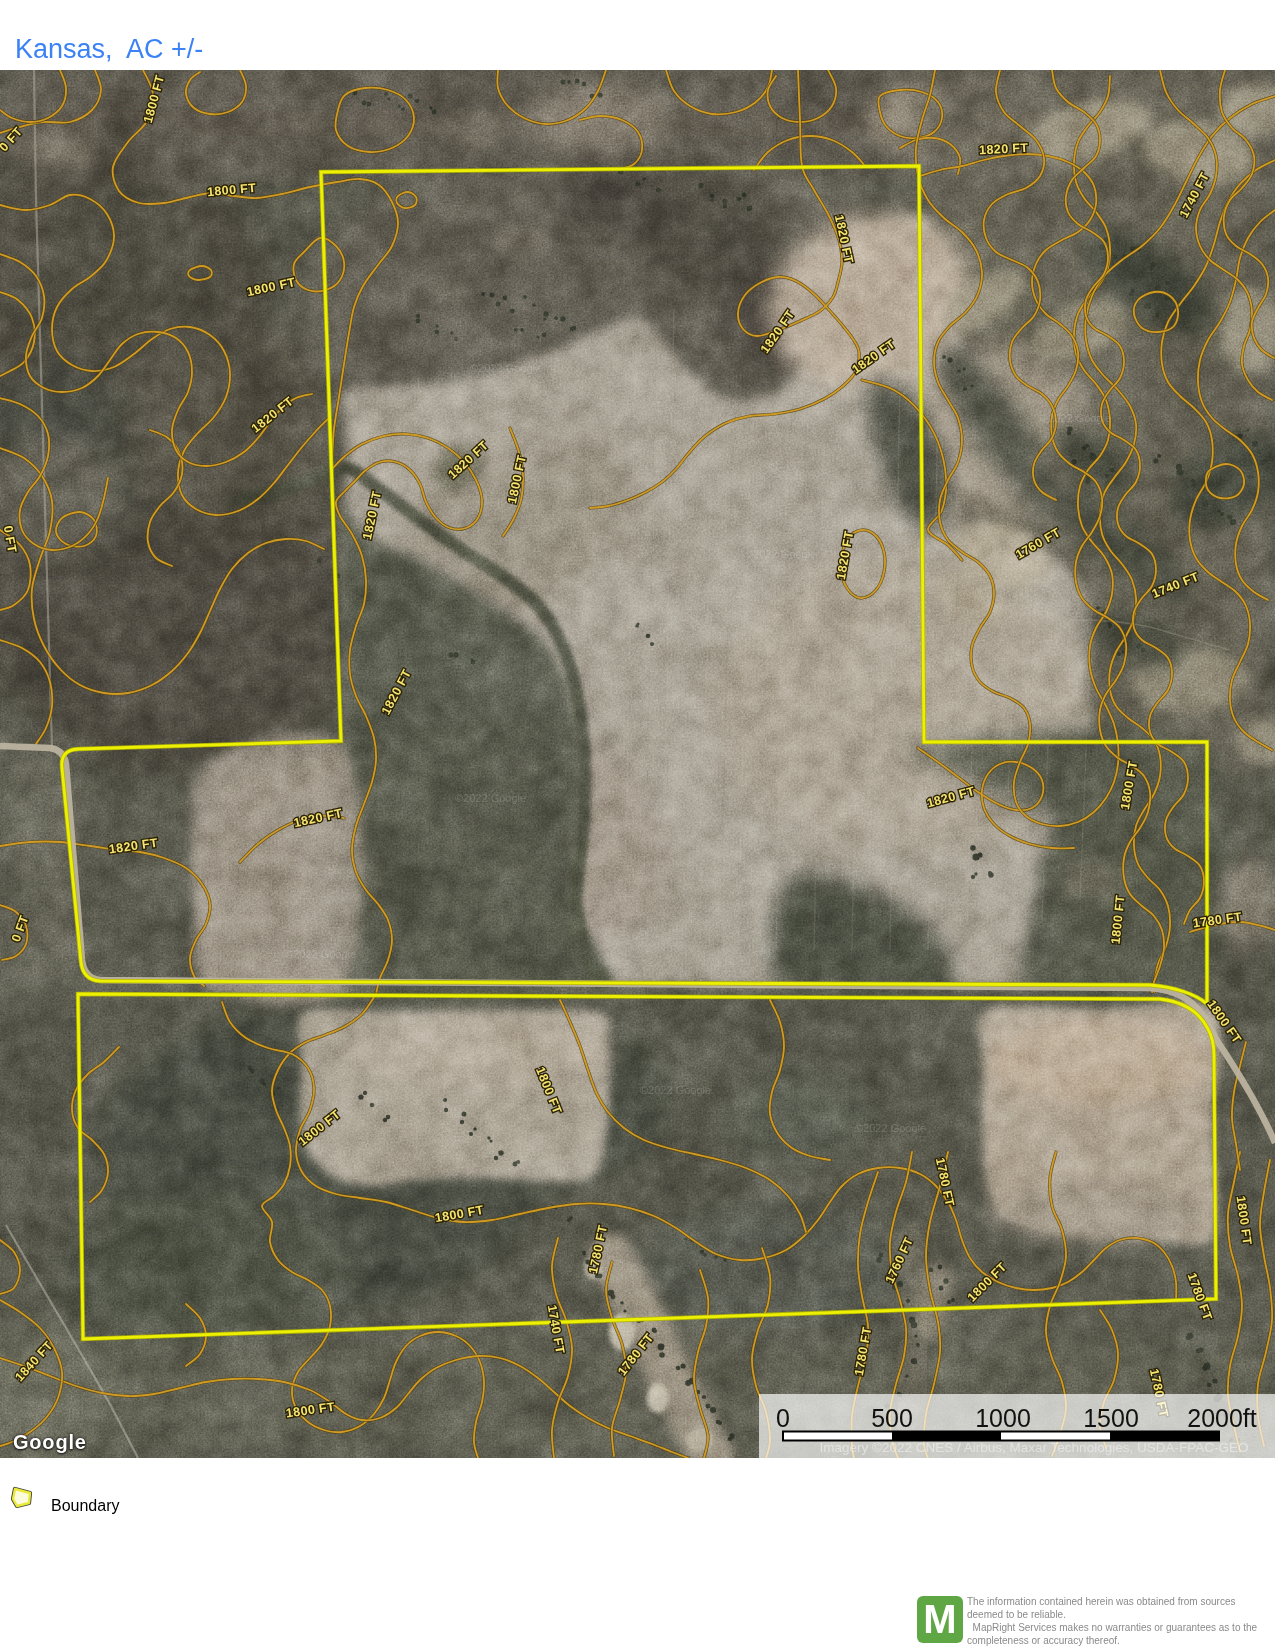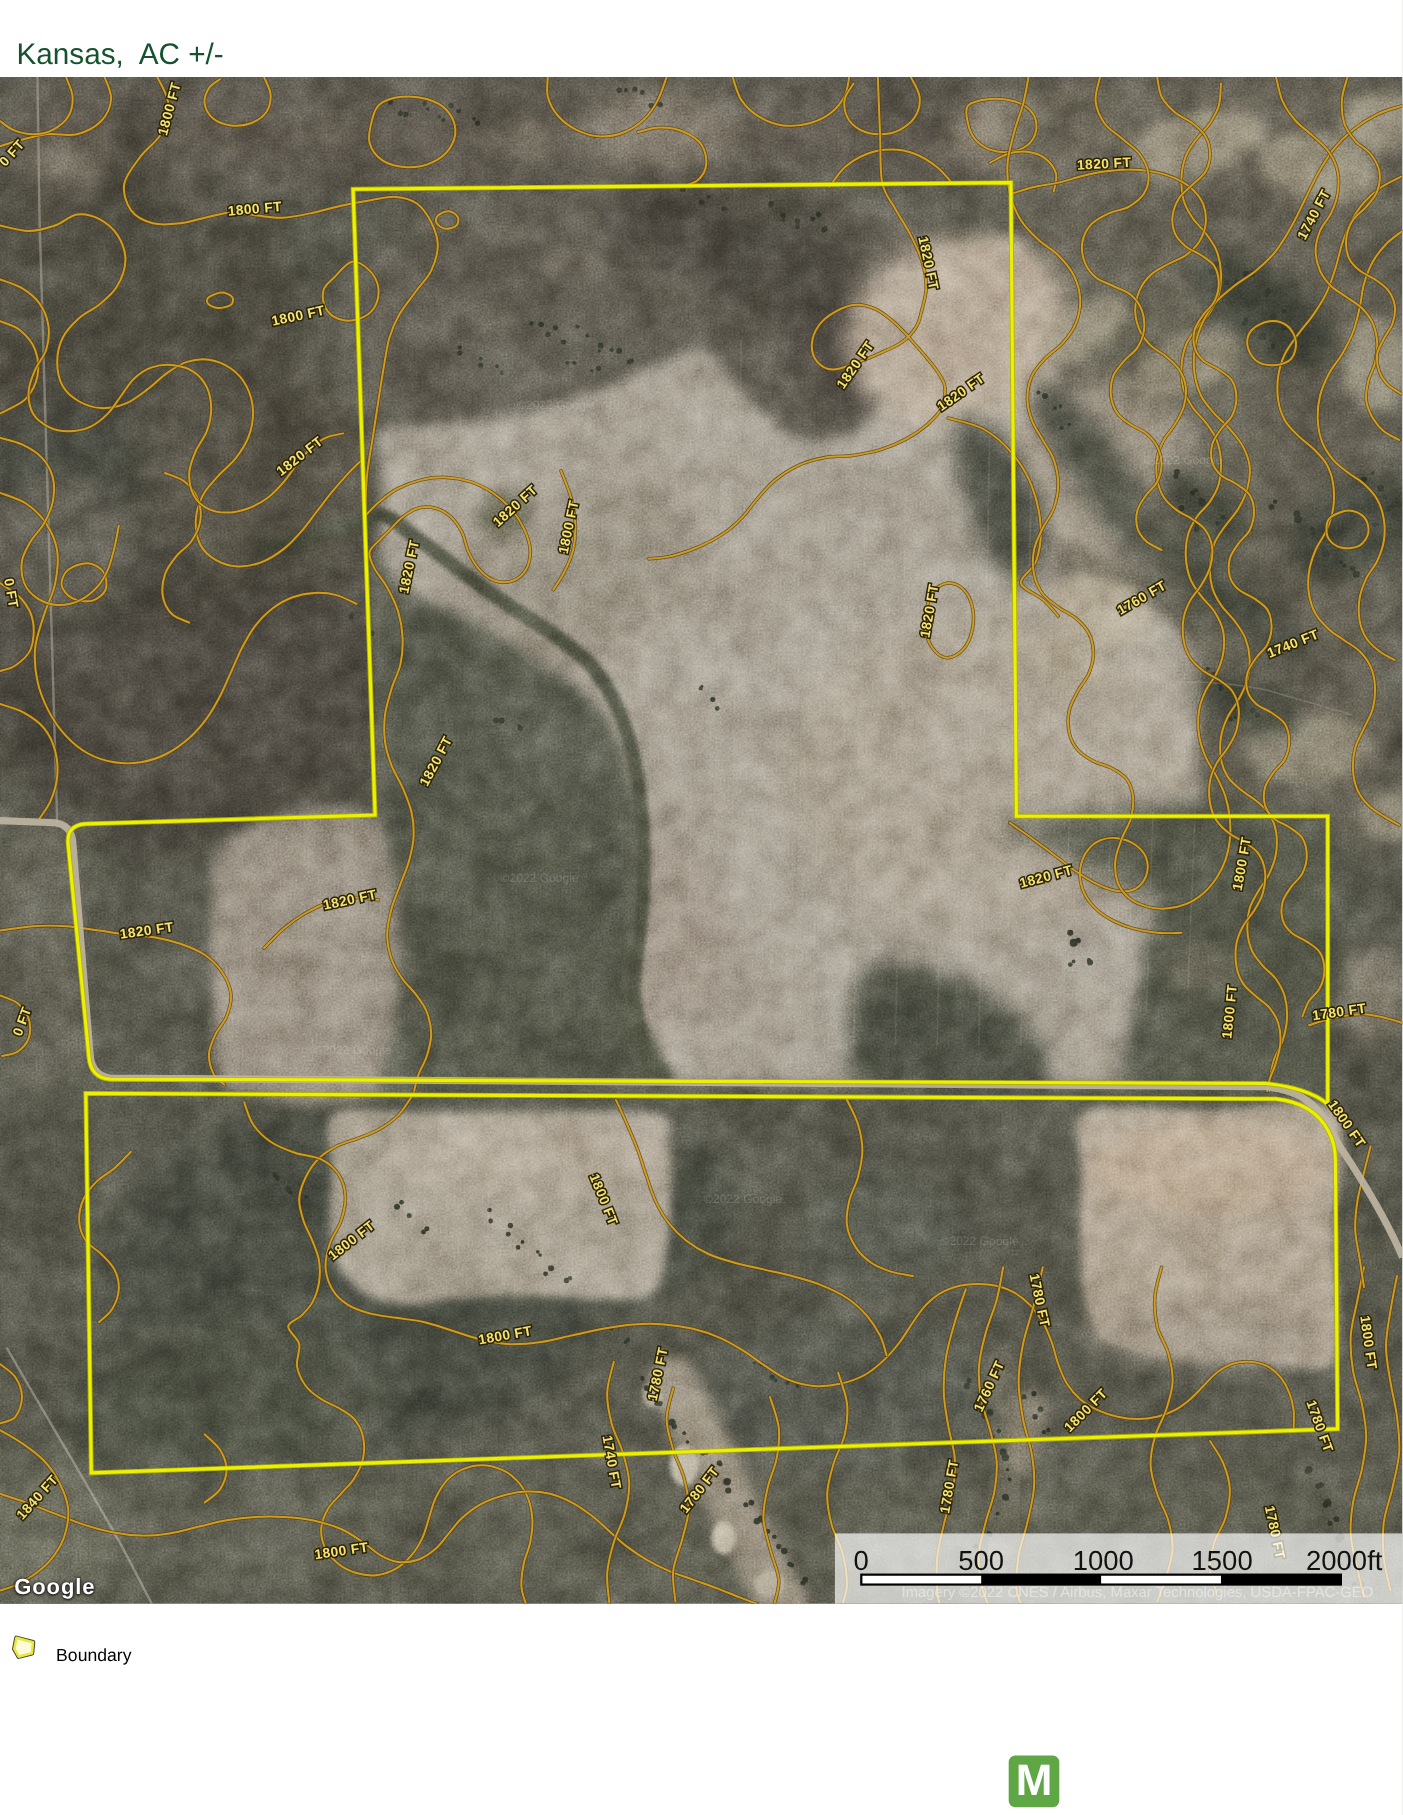--- a/index.html
+++ b/index.html
@@ -2,21 +2,21 @@
 <html><head>
 <meta charset="utf-8">
 <style>
 html,body{margin:0;padding:0;background:#ffffff;width:1275px;height:1650px;overflow:hidden;font-family:"Liberation Sans", sans-serif;}
 #page{position:relative;width:1275px;height:1650px;background:#fff;}
 </style>
 </head>
 <body>
 <div id="page">
 
-<div style="position:absolute;left:15px;top:34px;font-size:27px;color:#14532d;white-space:pre">Kansas,  AC +/-</div>
+<div style="position:absolute;left:15px;top:34px;font-size:27px;color:#3b82f6;white-space:pre">Kansas,  AC +/-</div>
 
 <svg width="1275" height="1388" viewBox="0 70 1275 1388" style="position:absolute;left:0;top:70px;display:block">
 <defs>
 <filter id="b2" x="-40%" y="-40%" width="180%" height="180%">
           <feGaussianBlur stdDeviation="2"></feGaussianBlur>
         </filter>
 <filter id="b4" x="-40%" y="-40%" width="180%" height="180%">
           <feGaussianBlur stdDeviation="4"></feGaussianBlur>
         </filter>
 <filter id="b6" x="-40%" y="-40%" width="180%" height="180%">
@@ -626,13 +626,14 @@
 
 <svg width="28" height="28" viewBox="0 0 28 28" style="position:absolute;left:10px;top:1485px">
 <path d="M 5,4 L 20,8 L 19,18 L 7,21 L 3,14 Z" fill="none" stroke="#44443a" stroke-width="4.2" stroke-linejoin="round"></path>
 <path d="M 5,4 L 20,8 L 19,18 L 7,21 L 3,14 Z" fill="#fcfbdc" stroke="#e9e93c" stroke-width="2.4" stroke-linejoin="round"></path>
 </svg>
 
 <div style="position:absolute;left:51px;top:1497px;font-size:16px;color:#000">Boundary</div>
 
 <div style="position:absolute;left:917px;top:1596px;width:46px;height:47px;background:#5fa744;border-radius:6px;color:#fff;font-size:40px;font-weight:bold;text-align:center;line-height:47px">M</div>
 
+<div style="position:absolute;left:967px;top:1595px;width:300px;font-size:10px;line-height:13px;color:#8a8a8a">The information contained herein was obtained from sources deemed to be reliable.<br>&nbsp;&nbsp;MapRight Services makes no warranties or guarantees as to the completeness or accuracy thereof.</div>
 </div>
 
 </body></html>

